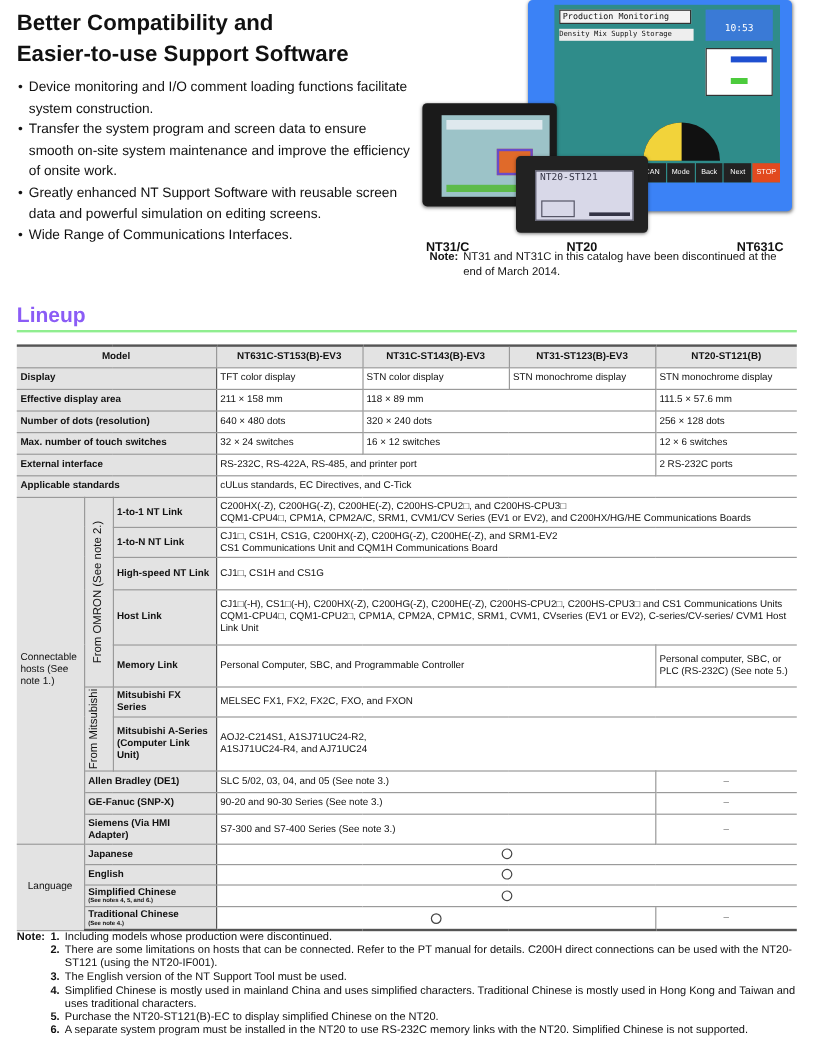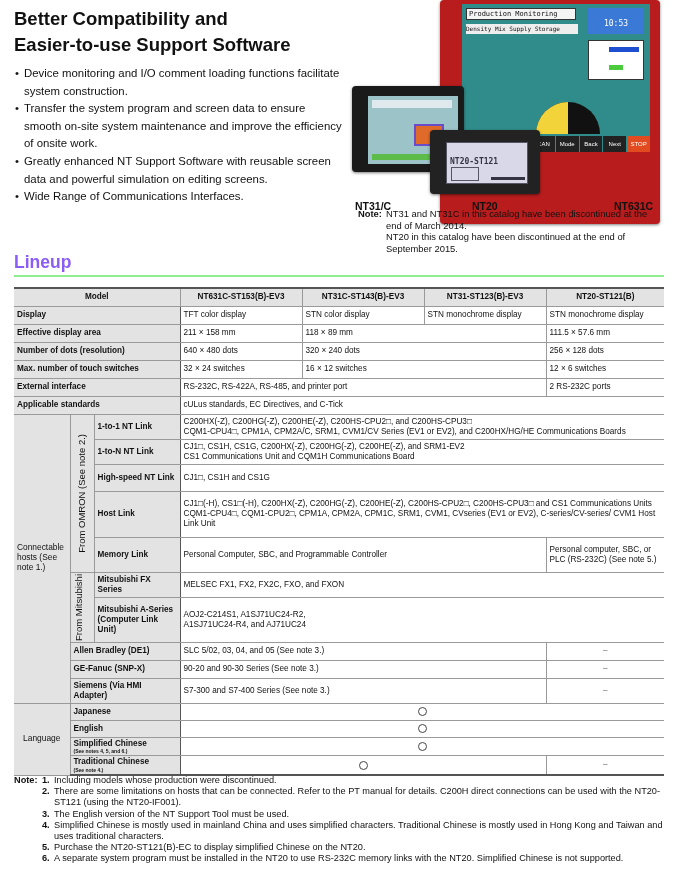--- a/index.html
+++ b/index.html
@@ -6,21 +6,21 @@
   html, body { width: 678px; height: 887px; background: #ffffff; overflow: hidden; }
   body { font-family: "Liberation Sans", sans-serif; color: #111; position: relative; }
 
   .title { position: absolute; left: 14px; top: 6px; font-size: 18.5px; font-weight: bold; line-height: 26px; color: #111; }
   .bullets { position: absolute; left: 14px; top: 65px; width: 330px; font-size: 11.4px; line-height: 17.6px; color: #111; list-style: none; }
   .bullets li { padding-left: 10px; position: relative; }
   .bullets li::before { content: "\2022"; position: absolute; left: 1px; top: 0; }
 
   .products { position: absolute; left: 350px; top: 0; width: 328px; height: 200px; }
   .device { position: absolute; background: #1a1a1a; border-radius: 4px; box-shadow: 0 1px 3px rgba(0,0,0,0.5); }
-  .dev-631 { left: 90px; top: 0; width: 220px; height: 224px; background: #b91c1c; text-decoration: underline; }
+  .dev-631 { left: 90px; top: 0; width: 220px; height: 176px; background: #3b82f6; text-decoration: underline; }
   .dev-631 .screen { position: absolute; left: 22px; top: 4px; width: 188px; height: 148px; background: #2f8c8a; }
   .dev-31 { left: 2px; top: 86px; width: 112px; height: 86px; }
   .dev-31 .screen { position: absolute; left: 16px; top: 10px; width: 90px; height: 68px; background: #9cc3c8; }
   .dev-20 { left: 80px; top: 130px; width: 110px; height: 64px; background: #222; }
   .dev-20 .screen { position: absolute; left: 16px; top: 12px; width: 82px; height: 42px; background: #d8d8e8; border: 1px solid #556; }
   .mini-bar { position: absolute; height: 5px; }
   .prod-label { position: absolute; top: 180px; font-size: 10.5px; font-weight: bold; color: #111; margin-top: 20px; }
 
   .note-top { position: absolute; left: 358px; top: 208px; width: 300px; font-size: 9.4px; line-height: 11.5px; color: #111; }
   .note-top .nk { font-weight: bold; position: absolute; left: 0; top: 0; }
@@ -91,34 +91,33 @@
   </div>
   <div class="device dev-31">
     <div class="screen">
       <div style="position:absolute;left:4px;top:4px;width:80px;height:8px;background:#dfe9ee;"></div>
       <div style="position:absolute;left:46px;top:28px;width:30px;height:22px;background:#e06a2a;border:2px solid #6a4bc8;"></div>
       <div style="position:absolute;left:4px;top:58px;width:82px;height:6px;background:#5dbb4a;"></div>
     </div>
   </div>
   <div class="device dev-20">
     <div class="screen">
-      <div style="position:absolute;left:3px;top:14px;font-size:8px;color:#334;font-family:'DejaVu Sans Mono',monospace;font-weight:bold;">NT20-ST121</div>
+      <div style="position:absolute;left:3px;top:0;font-size:8px;color:#334;font-family:'DejaVu Sans Mono',monospace;">NT20-ST121</div>
       <div style="position:absolute;left:4px;top:24px;width:28px;height:14px;border:1px solid #556;"></div>
       <div style="position:absolute;left:44px;top:34px;width:34px;height:3px;background:#334;"></div>
     </div>
   </div>
   <div class="prod-label" style="left:5px;">NT31/C</div>
   <div class="prod-label" style="left:122px;">NT20</div>
   <div class="prod-label" style="left:264px;">NT631C</div>
 </div>
 
 <div class="note-top">
   <span class="nk">Note:</span>
   <span class="nt">NT31 and NT31C in this catalog have been discontinued at the end of March 2014.</span>
-  <span class="nt">NT20 in this catalog have been discontinued at the end of September 2015.</span>
 </div>
 
 <div class="lineup">Lineup</div>
 <div class="lineup-rule"></div>
 
 <table class="spec">
   <colgroup>
     <col style="width:56px">
       <col style="width:24px">
       <col style="width:86px">

